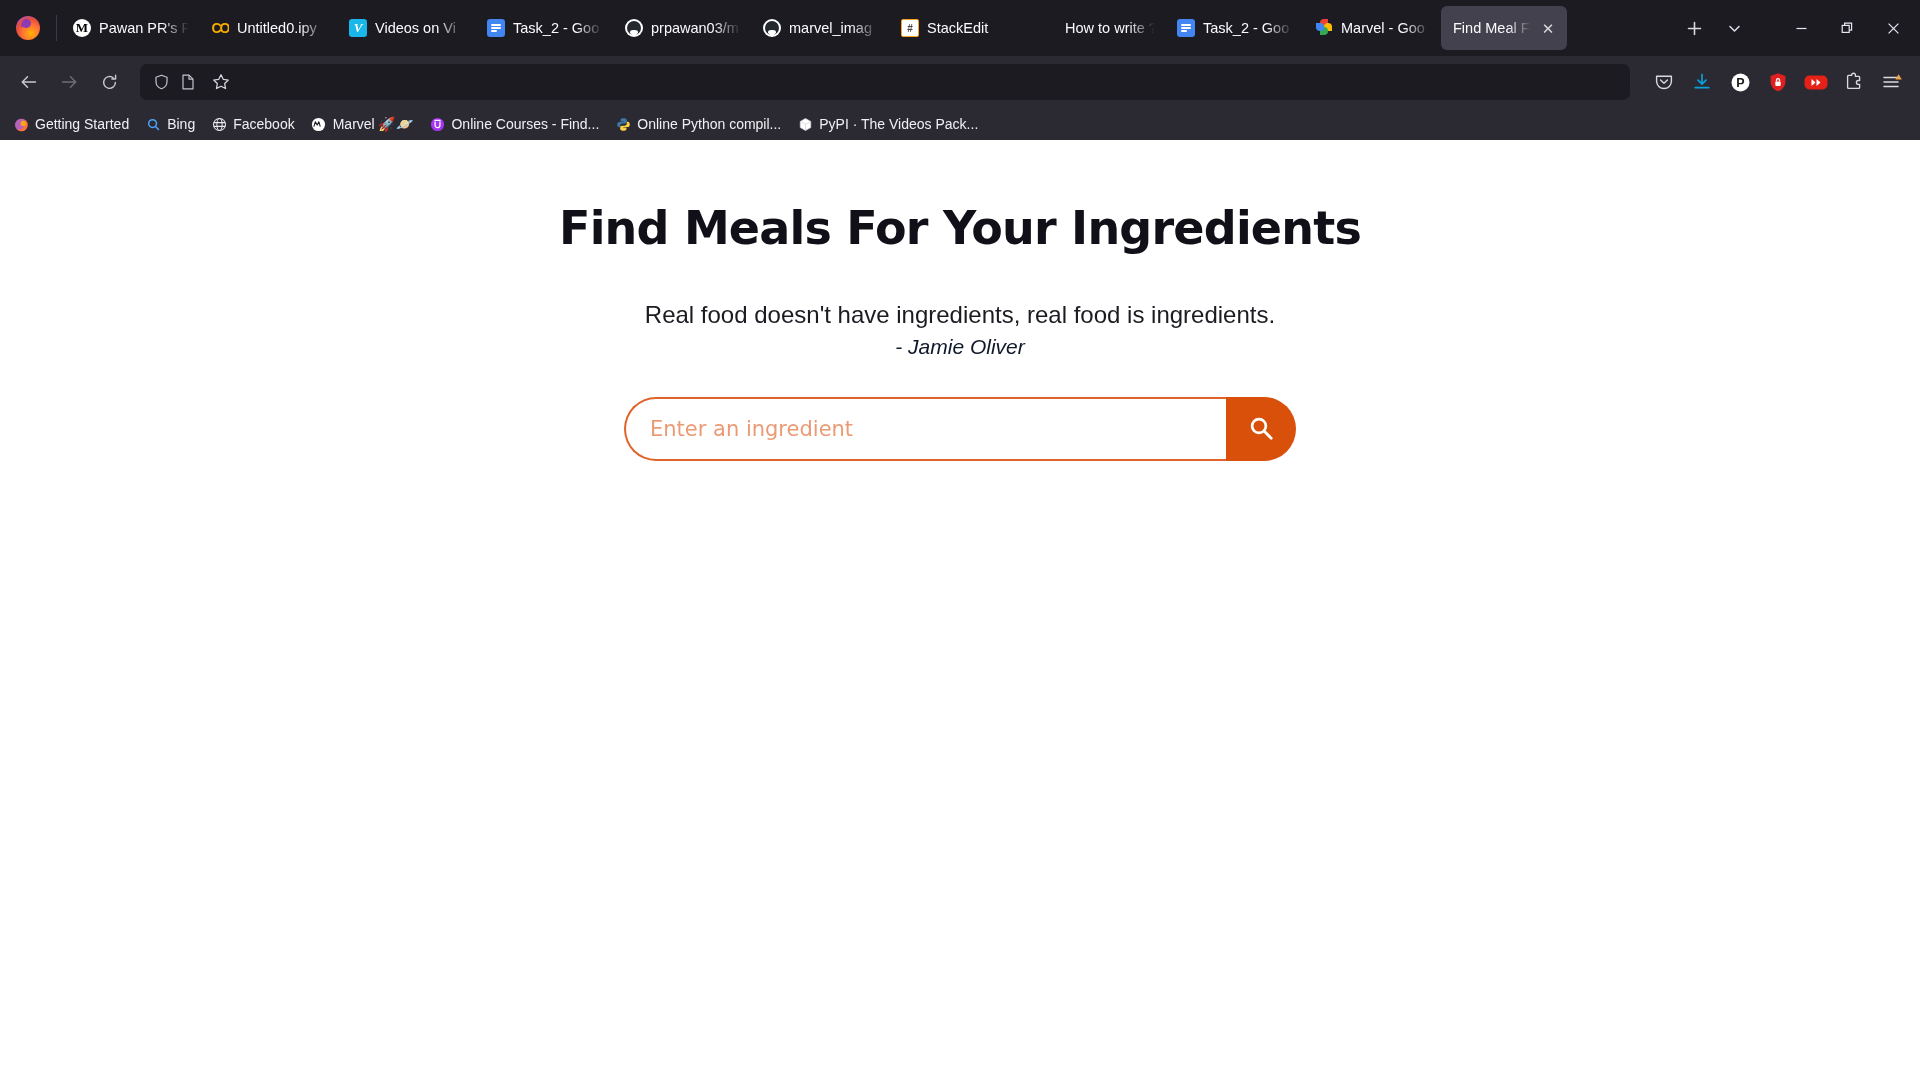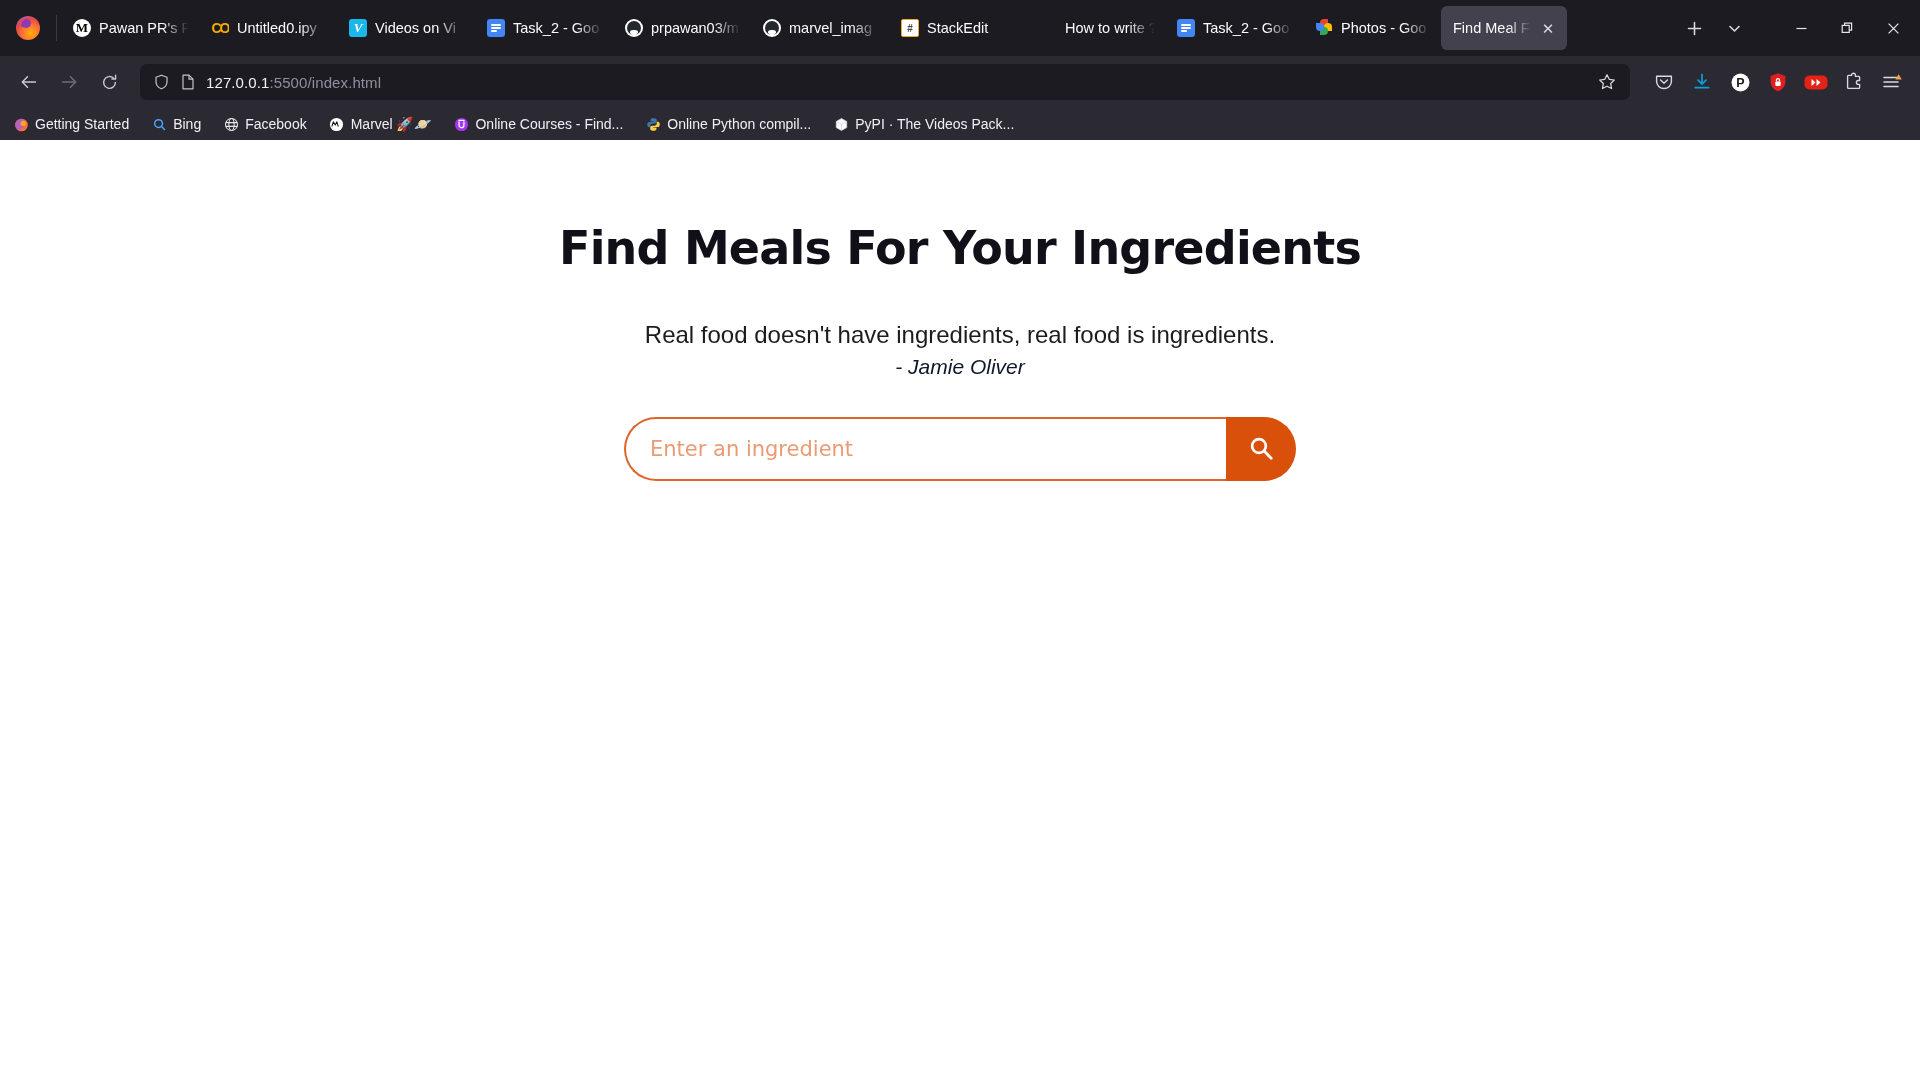--- a/index.html
+++ b/index.html
@@ -157,40 +157,40 @@
     border-radius: 5px; position: relative;
     color: #d9d9e0;
   }
 
   
   .bookmarks {
     height: 32px; flex: 0 0 32px;
     background: #2b2a33;
     display: flex; align-items: center;
     padding: 0 6px;
-    gap: 8px;
+    gap: 2px;
     overflow: hidden;
   }
   .bm {
     display: flex; align-items: center; gap: 6px;
     padding: 3px 7px; border-radius: 4px;
     color: #f0f0f4; font-size: 14px; white-space: nowrap;
   }
   .bm-ico { width: 16px; height: 16px; flex: 0 0 16px; display:flex; align-items:center; justify-content:center; font-size: 12px; }
 
   
   .viewport {
     flex: 1 1 auto;
     background: #fff;
     overflow: hidden;
     position: relative;
   }
   .page {
     width: 100%;
-    padding-top: 82px;
+    padding-top: 62px;
     text-align: center;
   }
   .hero-title {
     font-family: "DejaVu Sans", sans-serif;
     font-size: 46px;
     font-weight: 700;
     letter-spacing: -0.8px;
     color: #111018;
     line-height: 1.15;
   }
@@ -324,21 +324,21 @@
         <span class="tab-title">Task_2 - Goo</span>
       </div>
 
       <div class="tab">
         <span class="favicon fav-photos">
           <span style="background:#ea4335;top:0;left:5px;transform:rotate(0deg)"></span>
           <span style="background:#fbbc04;top:4px;left:9px;transform:rotate(90deg)"></span>
           <span style="background:#34a853;top:8px;left:5px;transform:rotate(180deg)"></span>
           <span style="background:#4285f4;top:4px;left:1px;transform:rotate(270deg)"></span>
         </span>
-        <span class="tab-title">Photos - Goo</span>
+        <span class="tab-title">Marvel - Goo</span>
       </div>
 
       <div class="tab active">
         <span class="tab-title">Find Meal For Y</span>
         <span class="tab-close">✕</span>
       </div>
 
     </div>
 
     <div class="tabstrip-right">
@@ -397,21 +397,20 @@
         <svg width="15" height="16" viewBox="0 0 15 16" fill="none" stroke="currentColor" stroke-width="1.2">
           <path d="M7.5 1.2L13 3.3v4.2c0 3.8-2.6 6.3-5.5 7.3C4.6 13.8 2 11.3 2 7.5V3.3z" stroke-linejoin="round"></path>
         </svg>
       </span>
       <span class="u-icon">
         <svg width="14" height="16" viewBox="0 0 14 16" fill="none" stroke="currentColor" stroke-width="1.2">
           <path d="M2 1.2h6l4 4v9.6H2z" stroke-linejoin="round"></path>
           <path d="M8 1.2v4h4" stroke-linejoin="round"></path>
         </svg>
       </span>
-      <span class="url-text"><b>127.0.0.1</b><span>:5500/index.html</span></span>
       <span class="star-btn">
         <svg width="18" height="18" viewBox="0 0 20 20" fill="none" stroke="currentColor" stroke-width="1.35">
           <path d="M10 1.9l2.5 5.1 5.6.8-4 3.9.95 5.6L10 14.7l-5.05 2.6.95-5.6-4-3.9 5.6-.8z" stroke-linejoin="round"></path>
         </svg>
       </span>
     </div>
 
     <div class="toolbar-icons">
 
       <div class="tb-icon">

